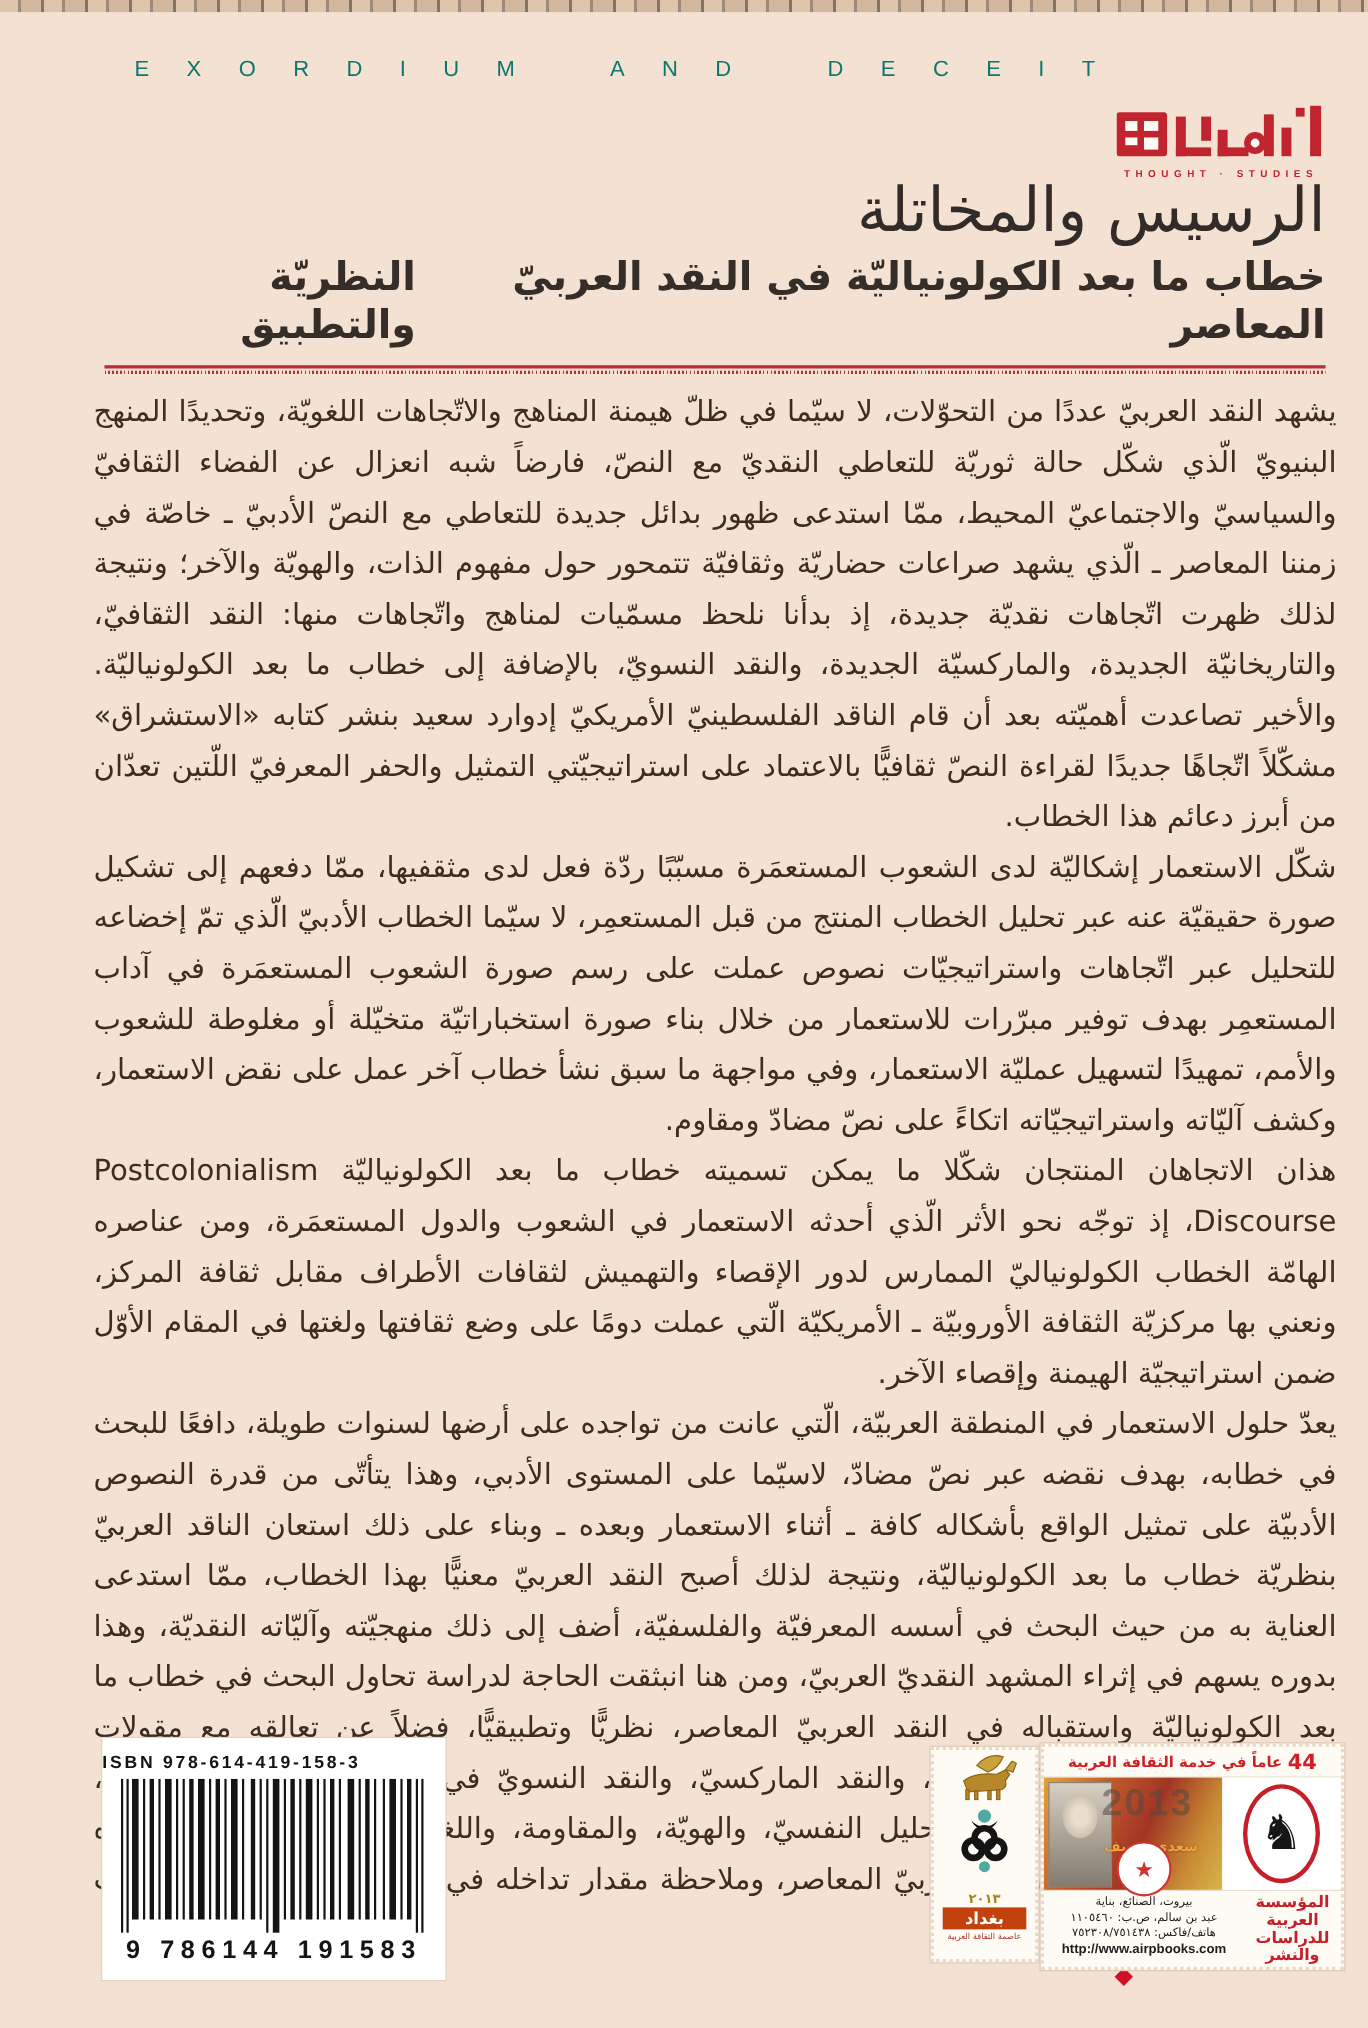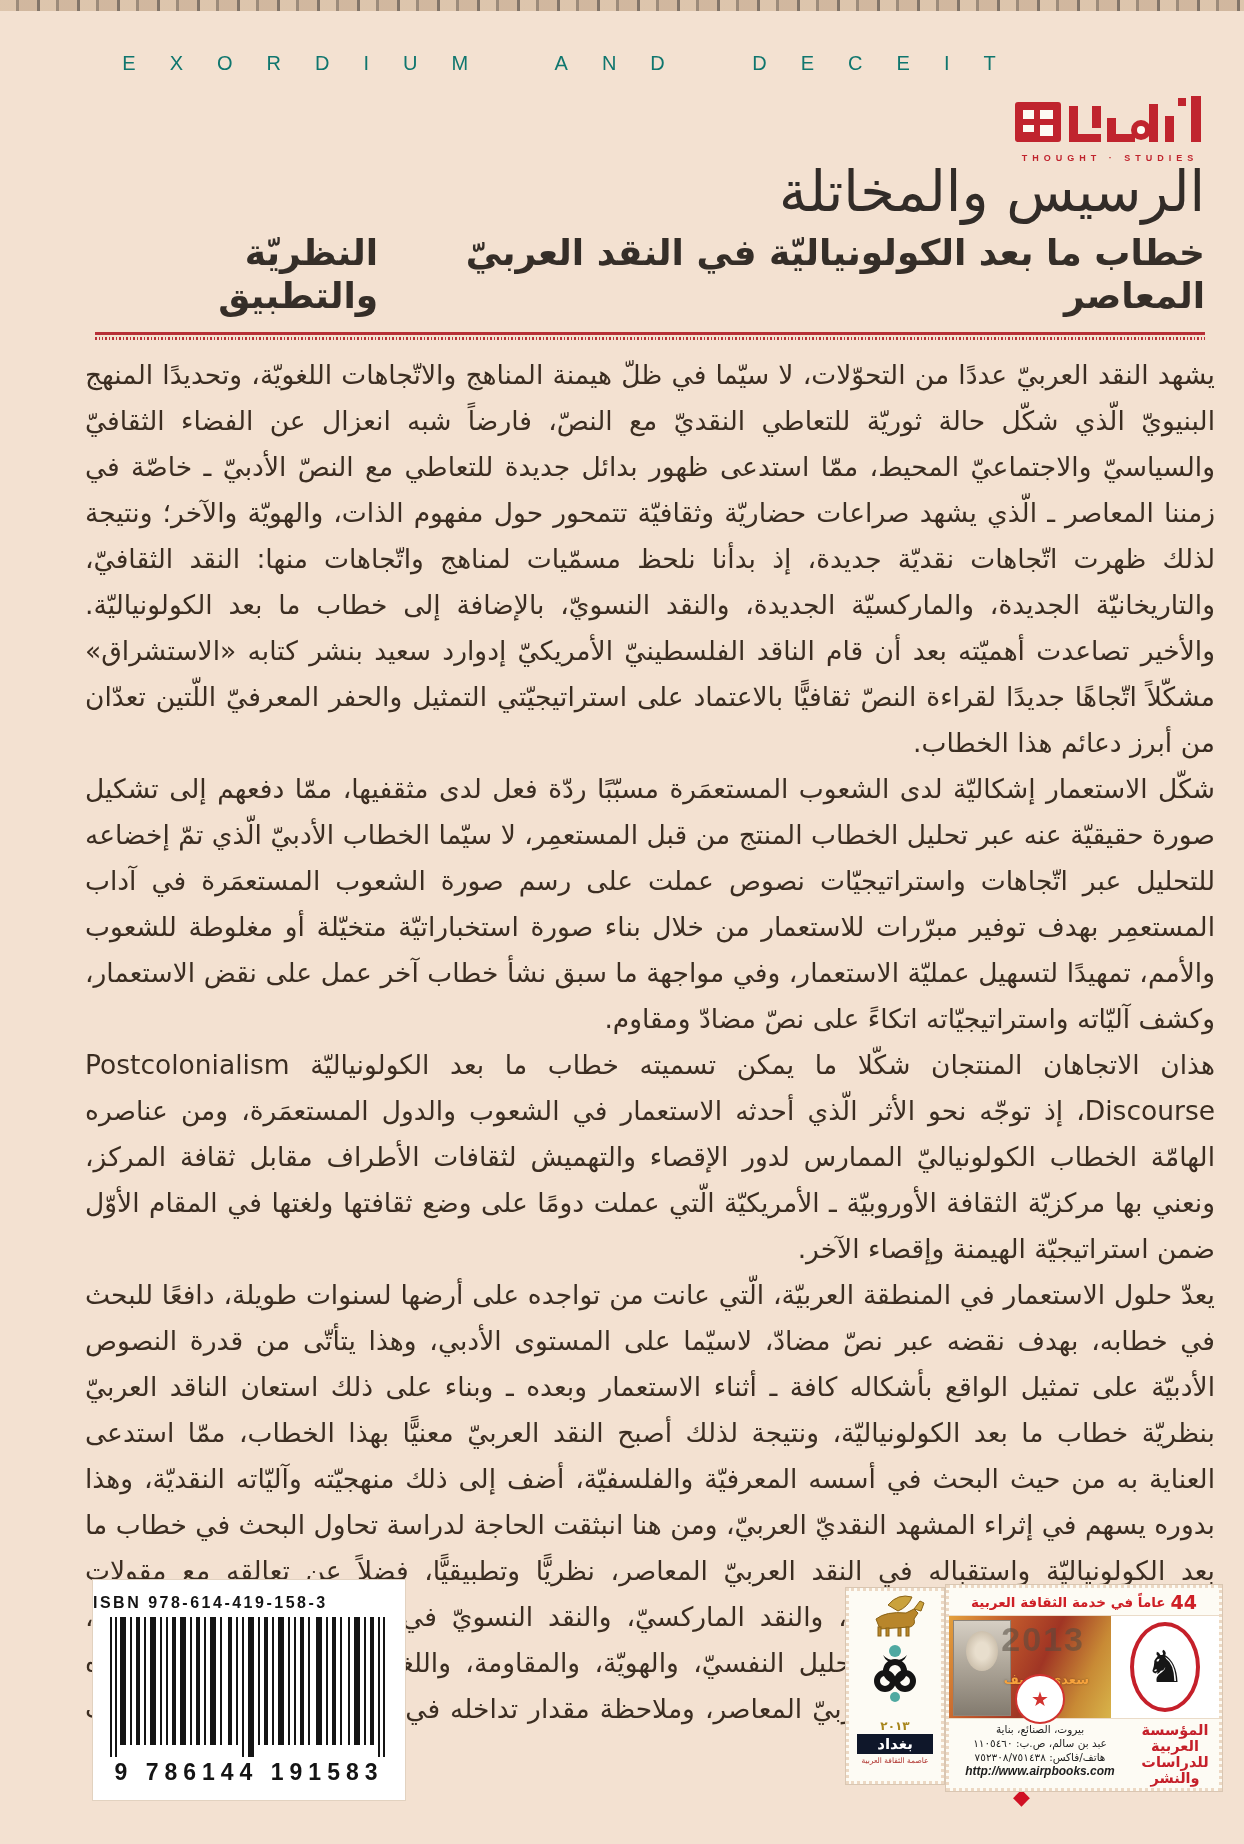--- a/index.html
+++ b/index.html
@@ -79,21 +79,21 @@
     font-size:23px;font-weight:bold;letter-spacing:6px;color:#141414;white-space:nowrap;
   }
   
   .stamp{background:#fdfbf4;border:3px dotted #ecd8c3;box-shadow:0 0 0 1px #d9c6b2;}
   .stamp-baghdad{
     position:absolute;left:846px;top:1588px;width:92px;height:190px;
     display:flex;flex-direction:column;align-items:center;
   }
   .stamp-baghdad .year-ar{font-size:12px;color:#a8861c;font-weight:bold;margin-top:12px;}
   .gold-band{
-    width:82%;margin-top:1px;background:#0f172a;color:#ffffff;
+    width:82%;margin-top:1px;background:#c2410c;color:#ffffff;
     text-align:center;font-size:15px;font-weight:bold;line-height:20px;
   }
   .baghdad-caption{font-size:7.5px;color:#b03530;margin-top:2px;white-space:nowrap;}
   .stamp-publisher{
     position:absolute;left:946px;top:1585px;width:270px;height:200px;
     display:flex;flex-direction:column;
   }
   .pub-band{
     height:27px;display:flex;direction:rtl;align-items:center;justify-content:center;
     gap:5px;color:#ce1f26;font-weight:bold;border-bottom:1px solid #eadbc8;
@@ -135,21 +135,21 @@
   .knight{font-size:44px;color:#161616;line-height:1;}
   .pub-bottom{flex:1;display:flex;direction:rtl;border-top:1px solid #eadbc8;}
   .pub-name{
     width:88px;padding-top:3px;direction:rtl;text-align:center;
     color:#c5202a;font-weight:bold;font-size:14.5px;line-height:16px;
   }
   .pub-address{
     flex:1;padding-top:3px;direction:rtl;text-align:center;
     font-size:10.5px;color:#1d1d1d;line-height:14px;
   }
-  .pub-url{font-family:"Liberation Sans",sans-serif;font-weight:bold;font-size:12px;direction:ltr;font-style:italic;}
+  .pub-url{font-family:"Liberation Sans",sans-serif;font-weight:bold;font-size:12px;direction:ltr;}
 </style>
 </head>
 <body>
 
 <div class="page">
   <div class="top-strip"></div>
 
   <div class="en-header">
     <div class="en-title">EXORDIUM AND DECEIT</div>
   </div>

